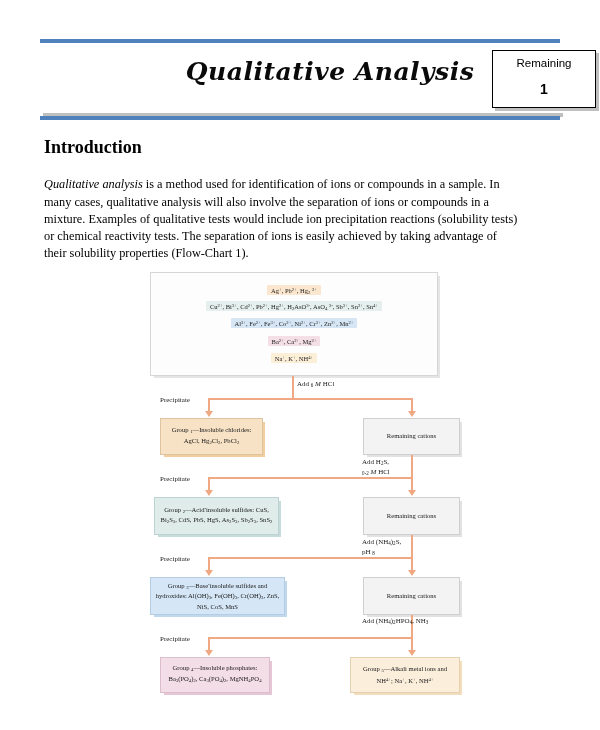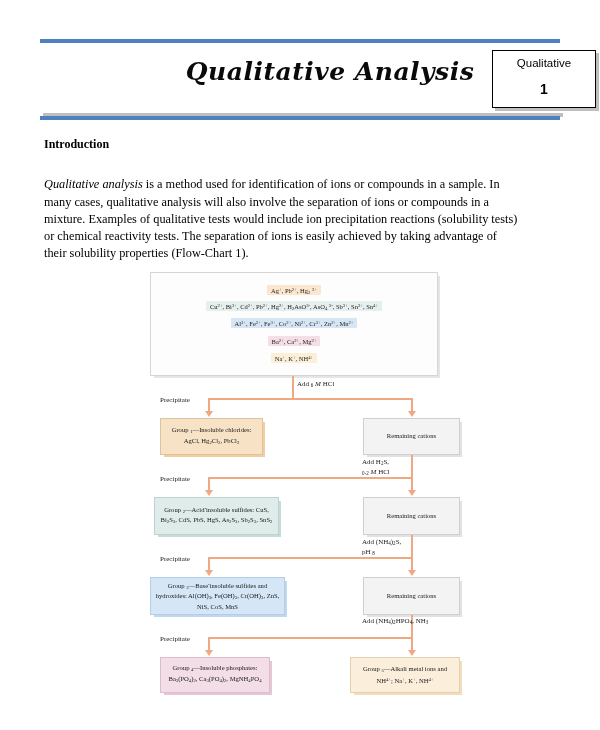--- a/index.html
+++ b/index.html
@@ -100,21 +100,21 @@
     font-size: 14px;
     font-weight: bold;
     color: #000;
   }
 
   
   .sec-heading {
     position: absolute;
     left: 44px;
     top: 137px;
-    font-size: 12px;
+    font-size: 18px;
     font-weight: bold;
   }
   .intro-para {
     position: absolute;
     left: 44px;
     top: 164px;
     width: 477px;
     font-size: 12.3px;
     line-height: 17.3px;
     text-align: left;
@@ -237,21 +237,21 @@
   <div class="hdr-rule top"></div>
   <div class="hdr-rule-shadow"></div>
   <div class="hdr-rule bottom"></div>
 
   <div class="header-band">
 
 
     <div class="doc-title">Qualitative Analysis</div>
 
     <div class="exp-box">
-      <div class="exp-label">Qualitative</div>
+      <div class="exp-label">Remaining</div>
       <div class="exp-number">1</div>
     </div>
   </div>
 
   <div class="sec-heading">Introduction</div>
 
   <p class="intro-para">
     <em>Qualitative analysis</em><span> is a method used for identification of ions or compounds in a sample. In many cases, qualitative analysis will also involve the separation of ions or compounds in a mixture. Examples of qualitative tests would include ion precipitation reactions (solubility tests) or chemical reactivity tests. The separation of ions is easily achieved by taking advantage of their solubility properties (Flow-Chart 1).</span>
   </p>
 

